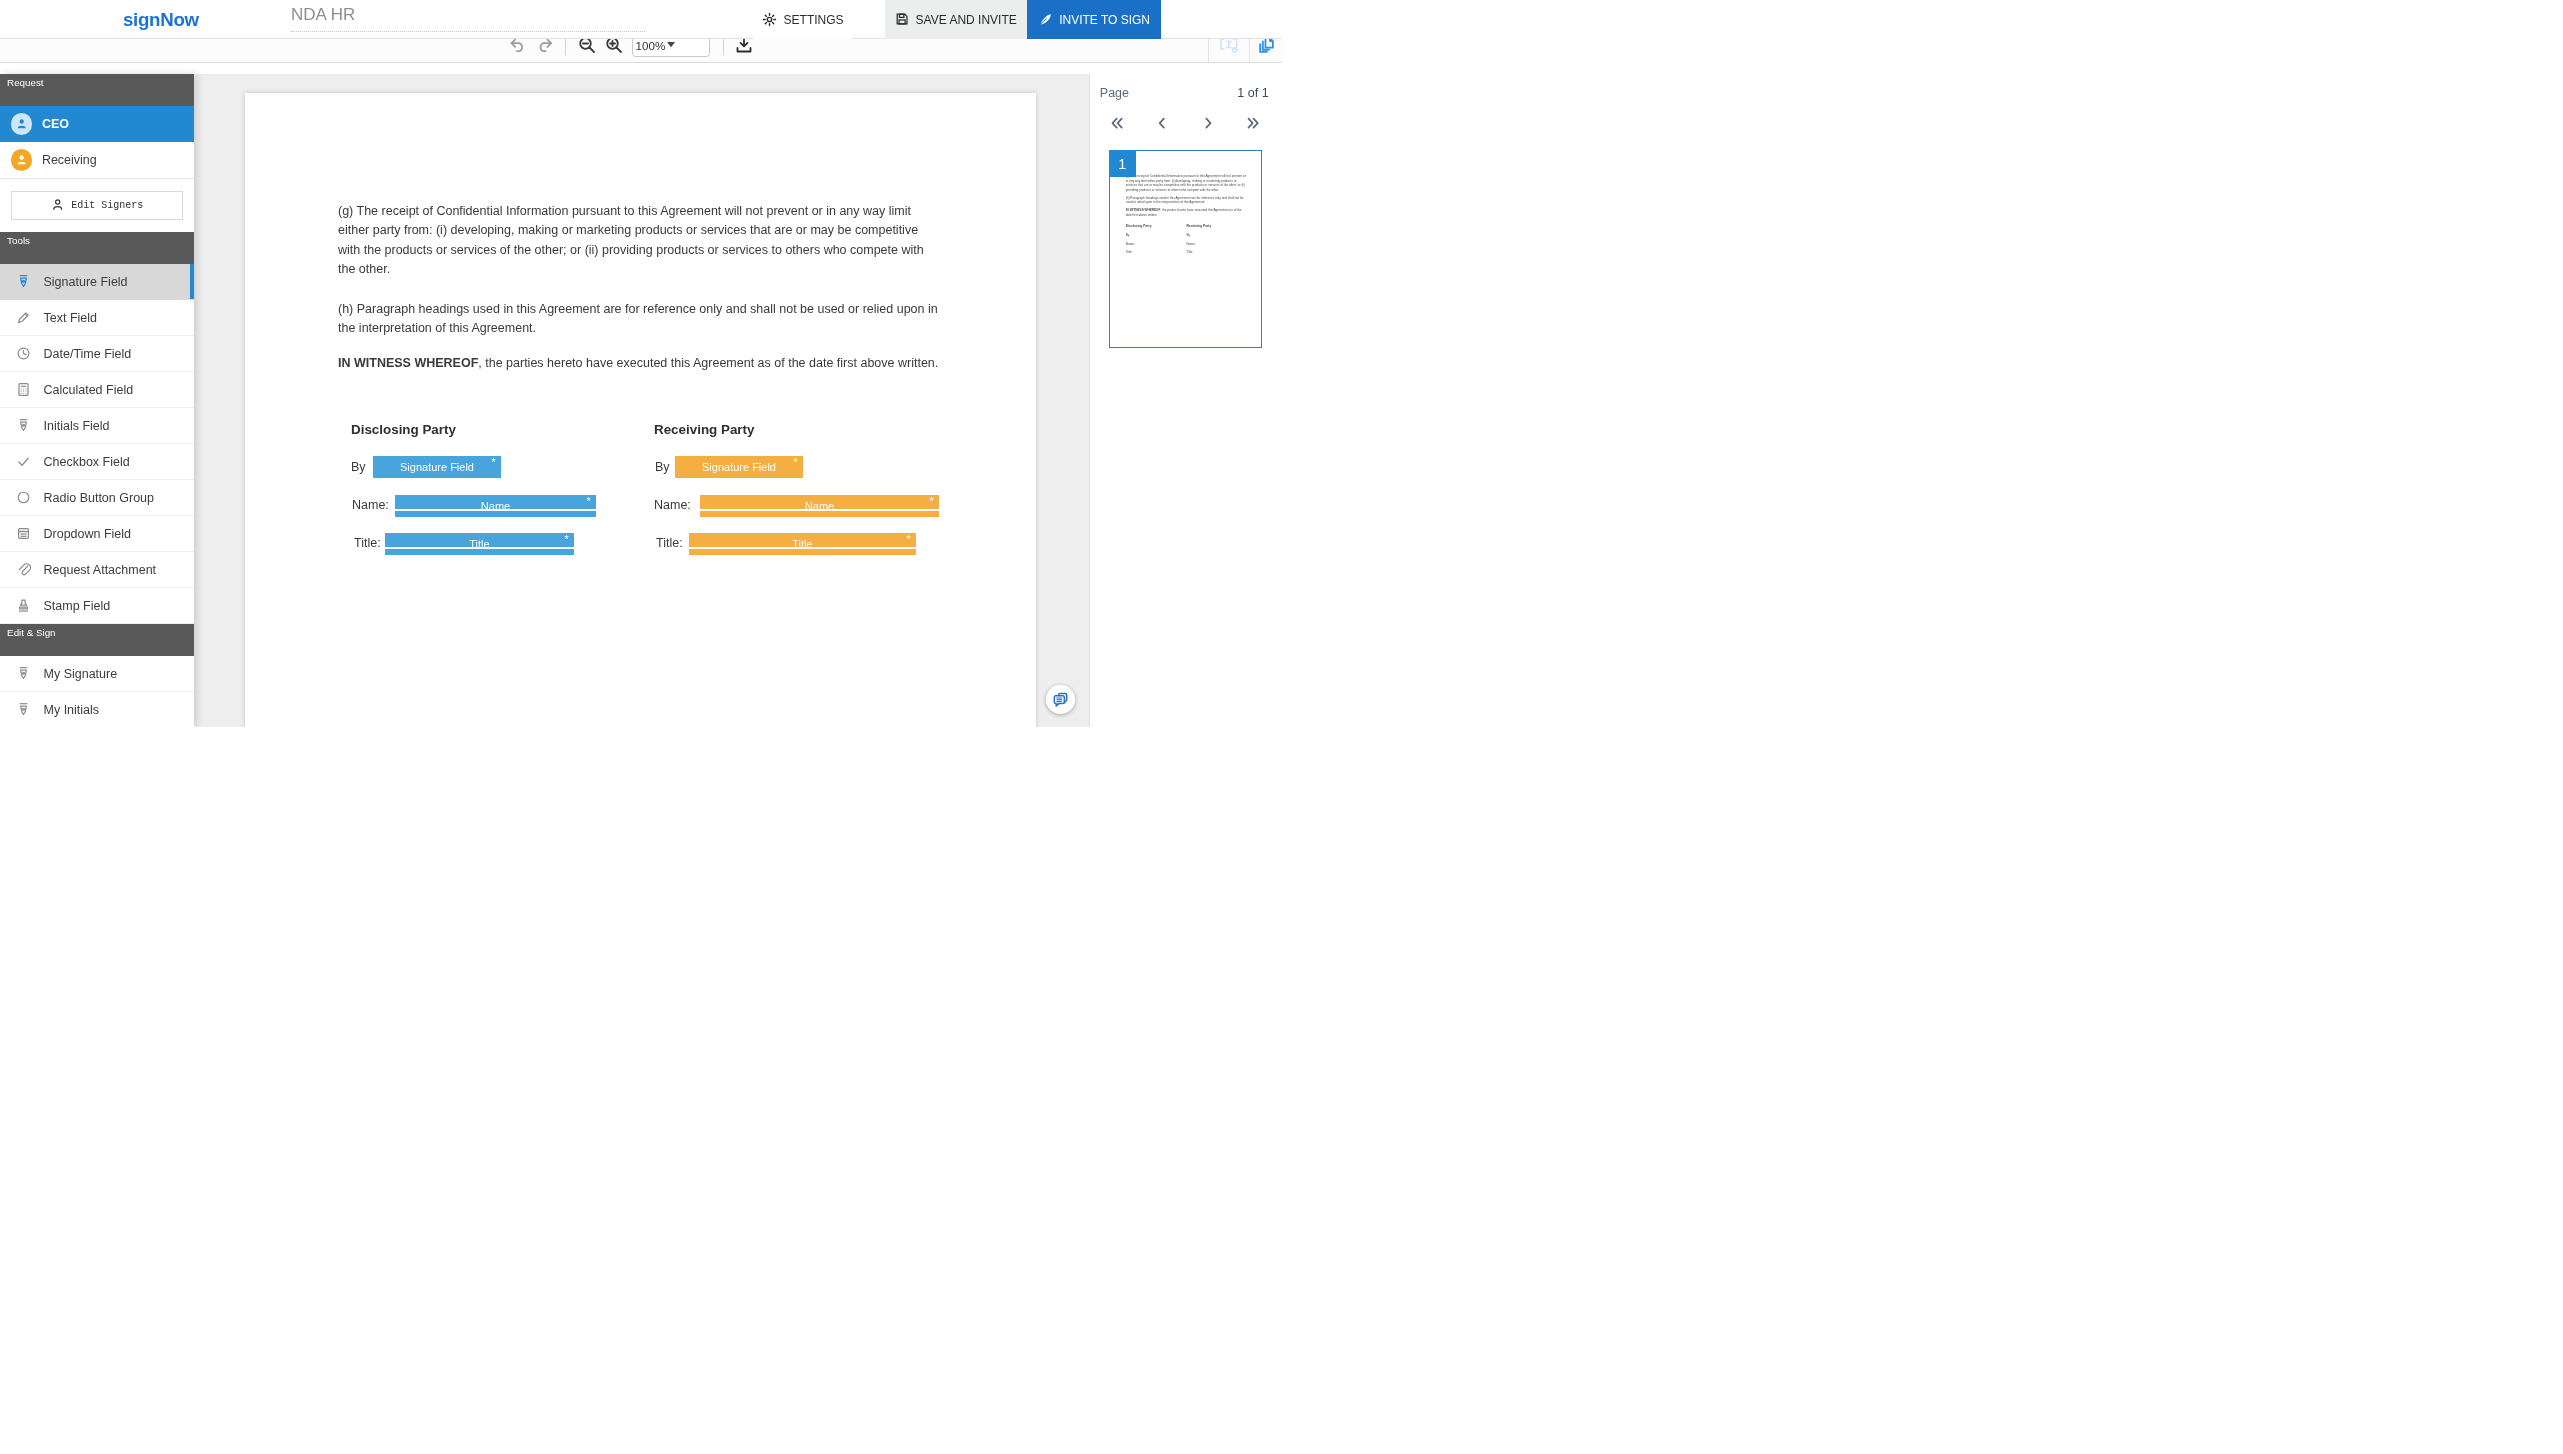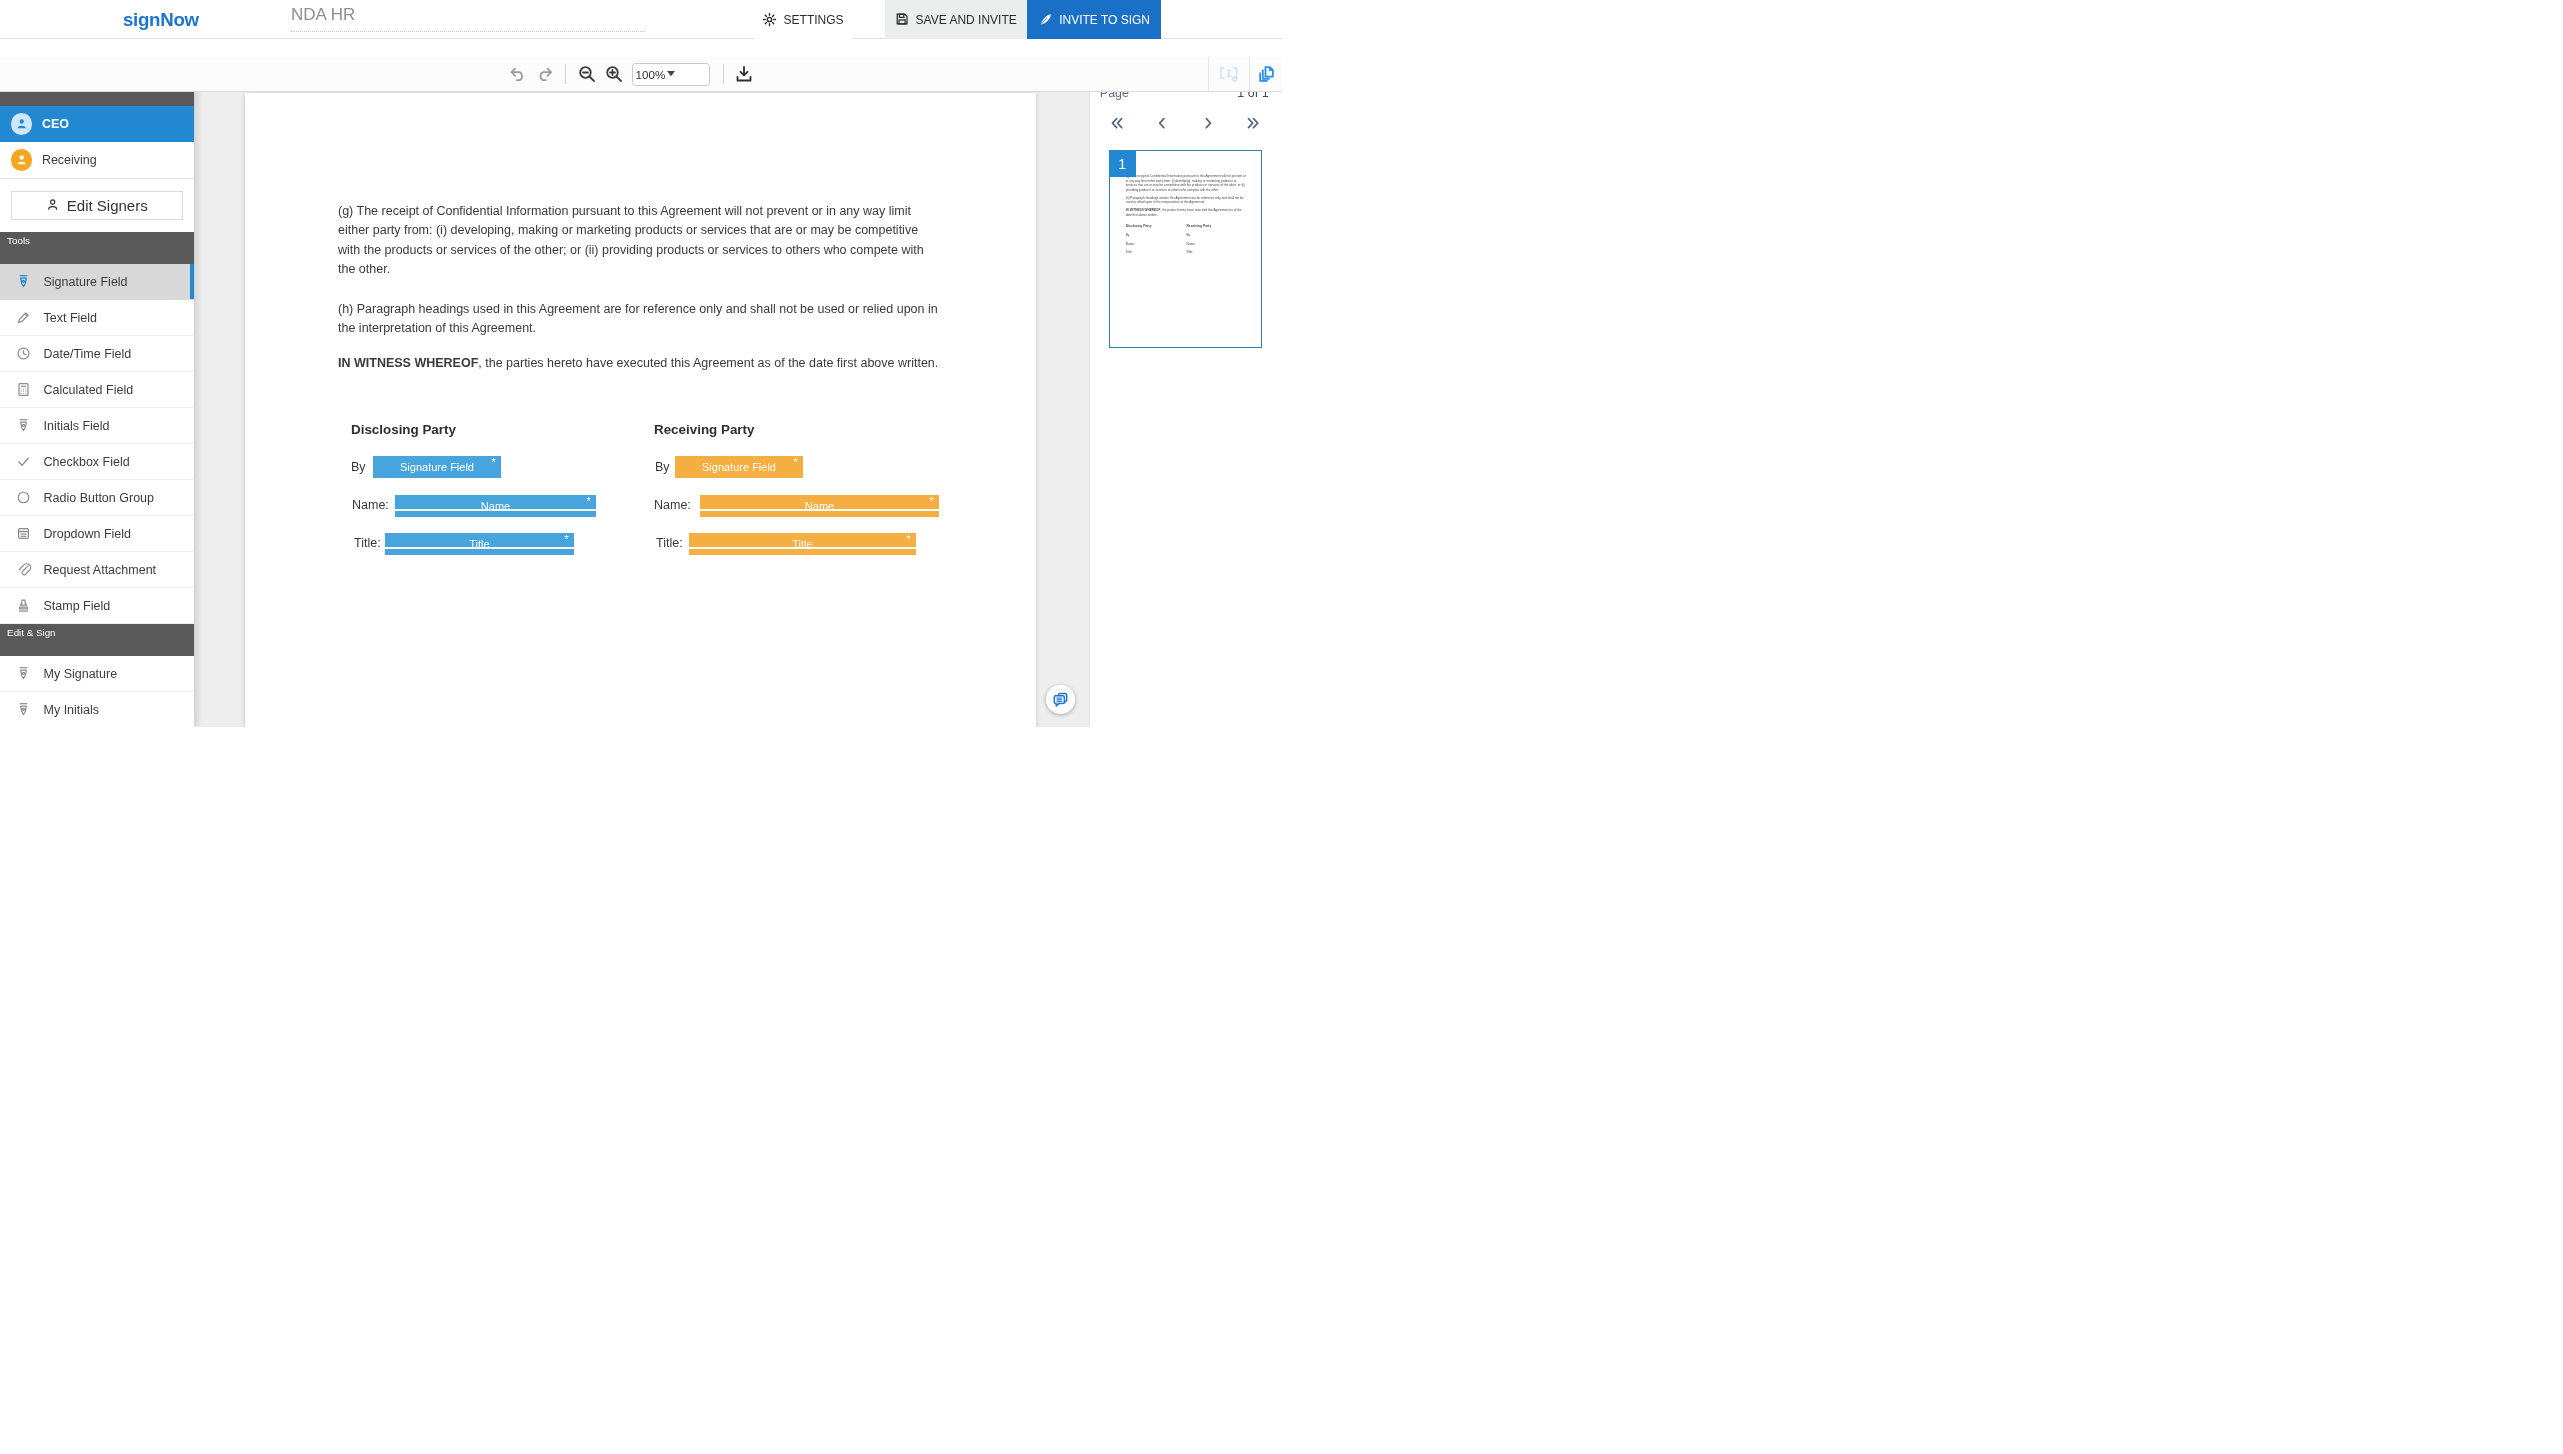--- a/index.html
+++ b/index.html
@@ -19,21 +19,21 @@
   .doc-title-wrap { position:absolute; left:291px; top:5.3px; width:354px;
     border-bottom:1.8px dotted #c6c6c6; padding-bottom:5.3px; }
   .doc-title { font-size:17px; color:#8f8f8f; }
   .tb-btn { position:absolute; top:0; height:39px; display:flex; align-items:center;
     justify-content:center; gap:6.2px; font-size:12px; color:#2b2b2b; cursor:pointer; }
   .btn-settings { left:754px; width:98px; background:#fff; }
   .btn-save { left:885px; width:142px; background:#eceded; }
   .btn-invite { left:1027px; width:134px; background:#1a70c7; color:#fff; }
 
   
-  .toolbar { position:absolute; left:0; top:57px; width:1282px; height:35px;
+  .toolbar { position:absolute; left:0; top:28px; width:1282px; height:35px;
     background:#fcfcfc; border-bottom:0.9px solid #dcdcdc; z-index:25; }
   .tool-center { position:absolute; left:504px; top:0; height:34px;
     display:flex; align-items:center; }
   .ticon { width:27px; height:34px; display:flex; align-items:center; justify-content:center; cursor:pointer; }
   .tool-sep { width:0.9px; height:19.6px; background:#d2d2d2; margin:0 7.1px; }
   .zoom-select { width:78px; height:23px; border:0.9px solid #c9c9c9; border-radius:3.6px;
     background:#fff; display:flex; align-items:center; margin:0 5.3px; cursor:pointer; }
   .zoom-select span { flex:1; text-align:center; font-size:11.6px; color:#333; }
   .zoom-caret { margin-right:8px; }
   .tool-right { position:absolute; right:0; top:0; height:34px; display:flex; }
@@ -49,21 +49,21 @@
     line-height:17px; padding-left:7.1px; }
   .signer { height:36px; display:flex; align-items:center; padding-left:10.7px; gap:9.8px;
     font-size:12.5px; cursor:pointer; }
   .signer.active { background:#2288d1; color:#fff;font-weight:bold; }
   .avatar { width:21.4px; height:21.4px; border-radius:50%; display:flex; align-items:center; justify-content:center; }
   .avatar.ceo { background:#cfe6f7; color:#2288d1; }
   .avatar.emp { background:#f5a623; color:#ffffff; }
   .signer-divider { border-top:0.9px solid #e6e6e6; }
   .edit-signers { margin:11.6px 10.7px 12.5px 10.7px; height:29px; border:0.9px solid #d9d9d9;
     background:#fff; display:flex; align-items:center; justify-content:center; gap:7.1px;
-    font-size:15px; color:#333; cursor:pointer; }
+    font-size:10px; color:#333; cursor:pointer;font-family:Liberation Mono, monospace; }
   .trow { height:36px; display:flex; align-items:center; padding-left:16px; gap:12.5px;
     font-size:12.5px; color:#3c3c3c; border-bottom:0.9px solid #ededed; cursor:pointer;
     position:relative; background:#fff; }
   .trow .ticn { color:#8c8c8c; }
   .trow.selected { background:#d8d8d8; border-bottom-color:#d8d8d8; }
   .trow.selected .ticn { color:#2288d1; }
   .trow.selected::after { content:""; position:absolute; right:0; top:0; bottom:0;
     width:3.6px; background:#2288d1; }
   .trow.partial { height:13.4px; overflow:hidden; border-bottom:none; align-items:flex-start; padding-top:9.8px; }
 

